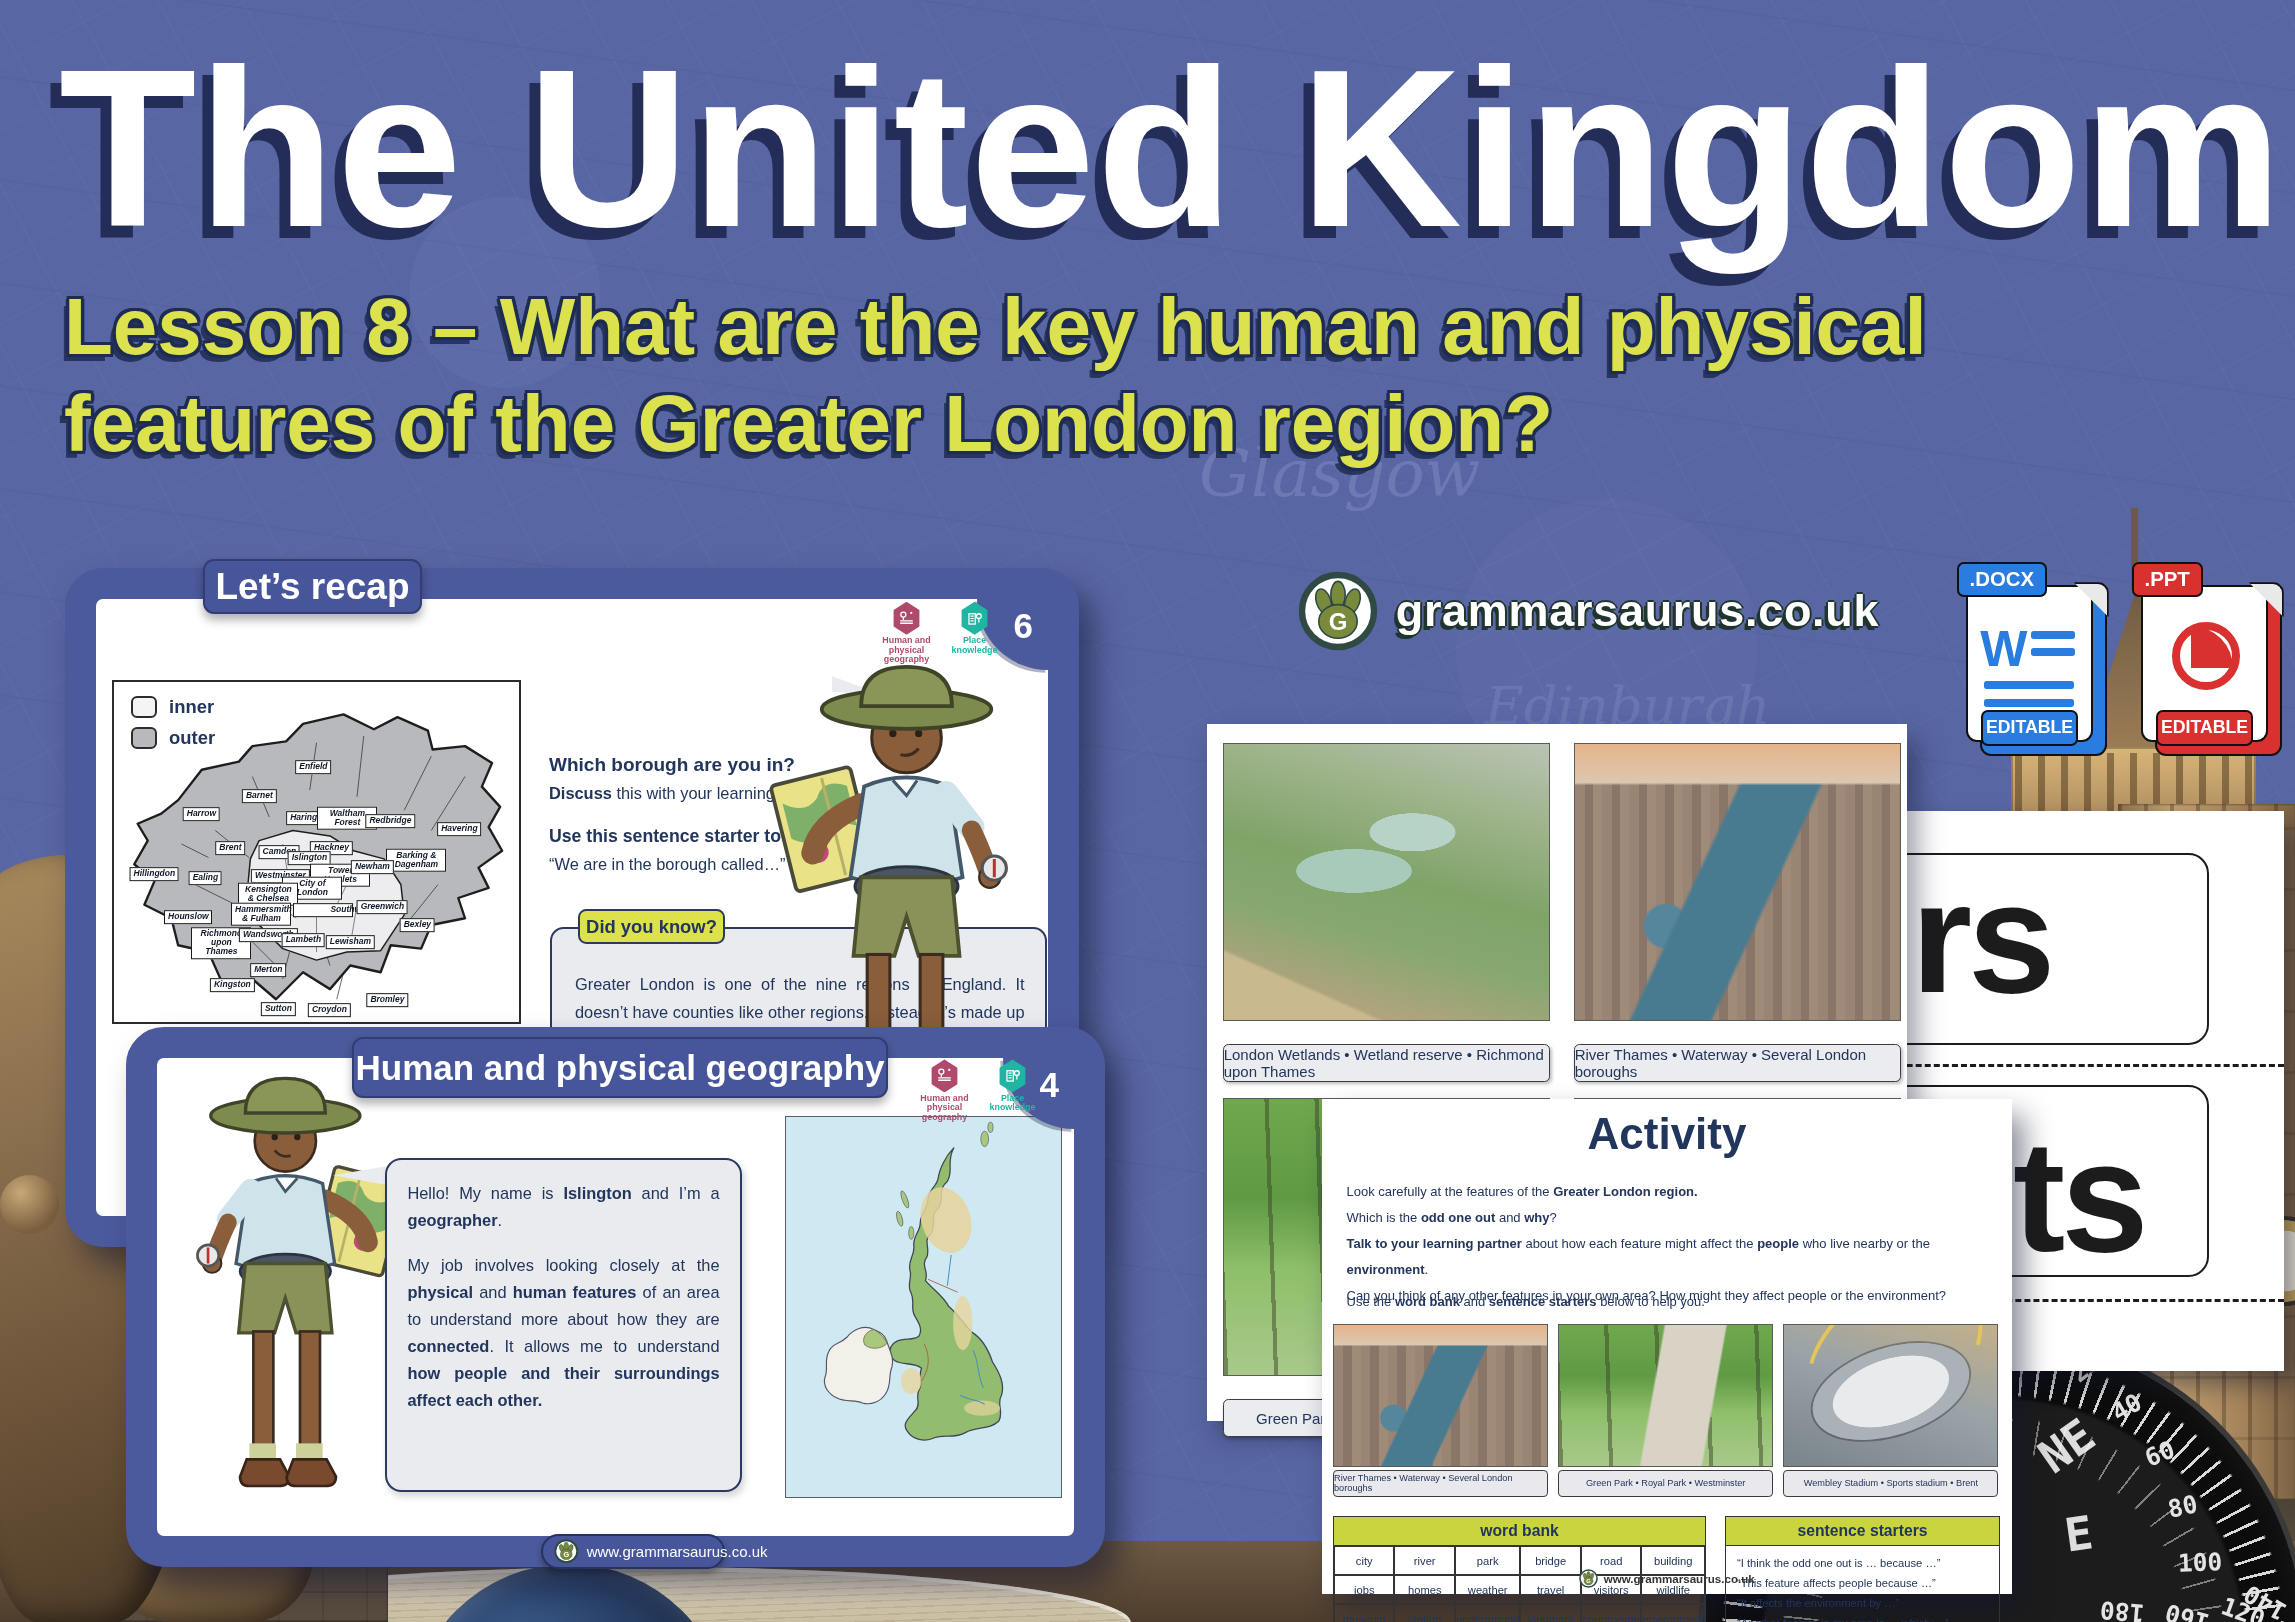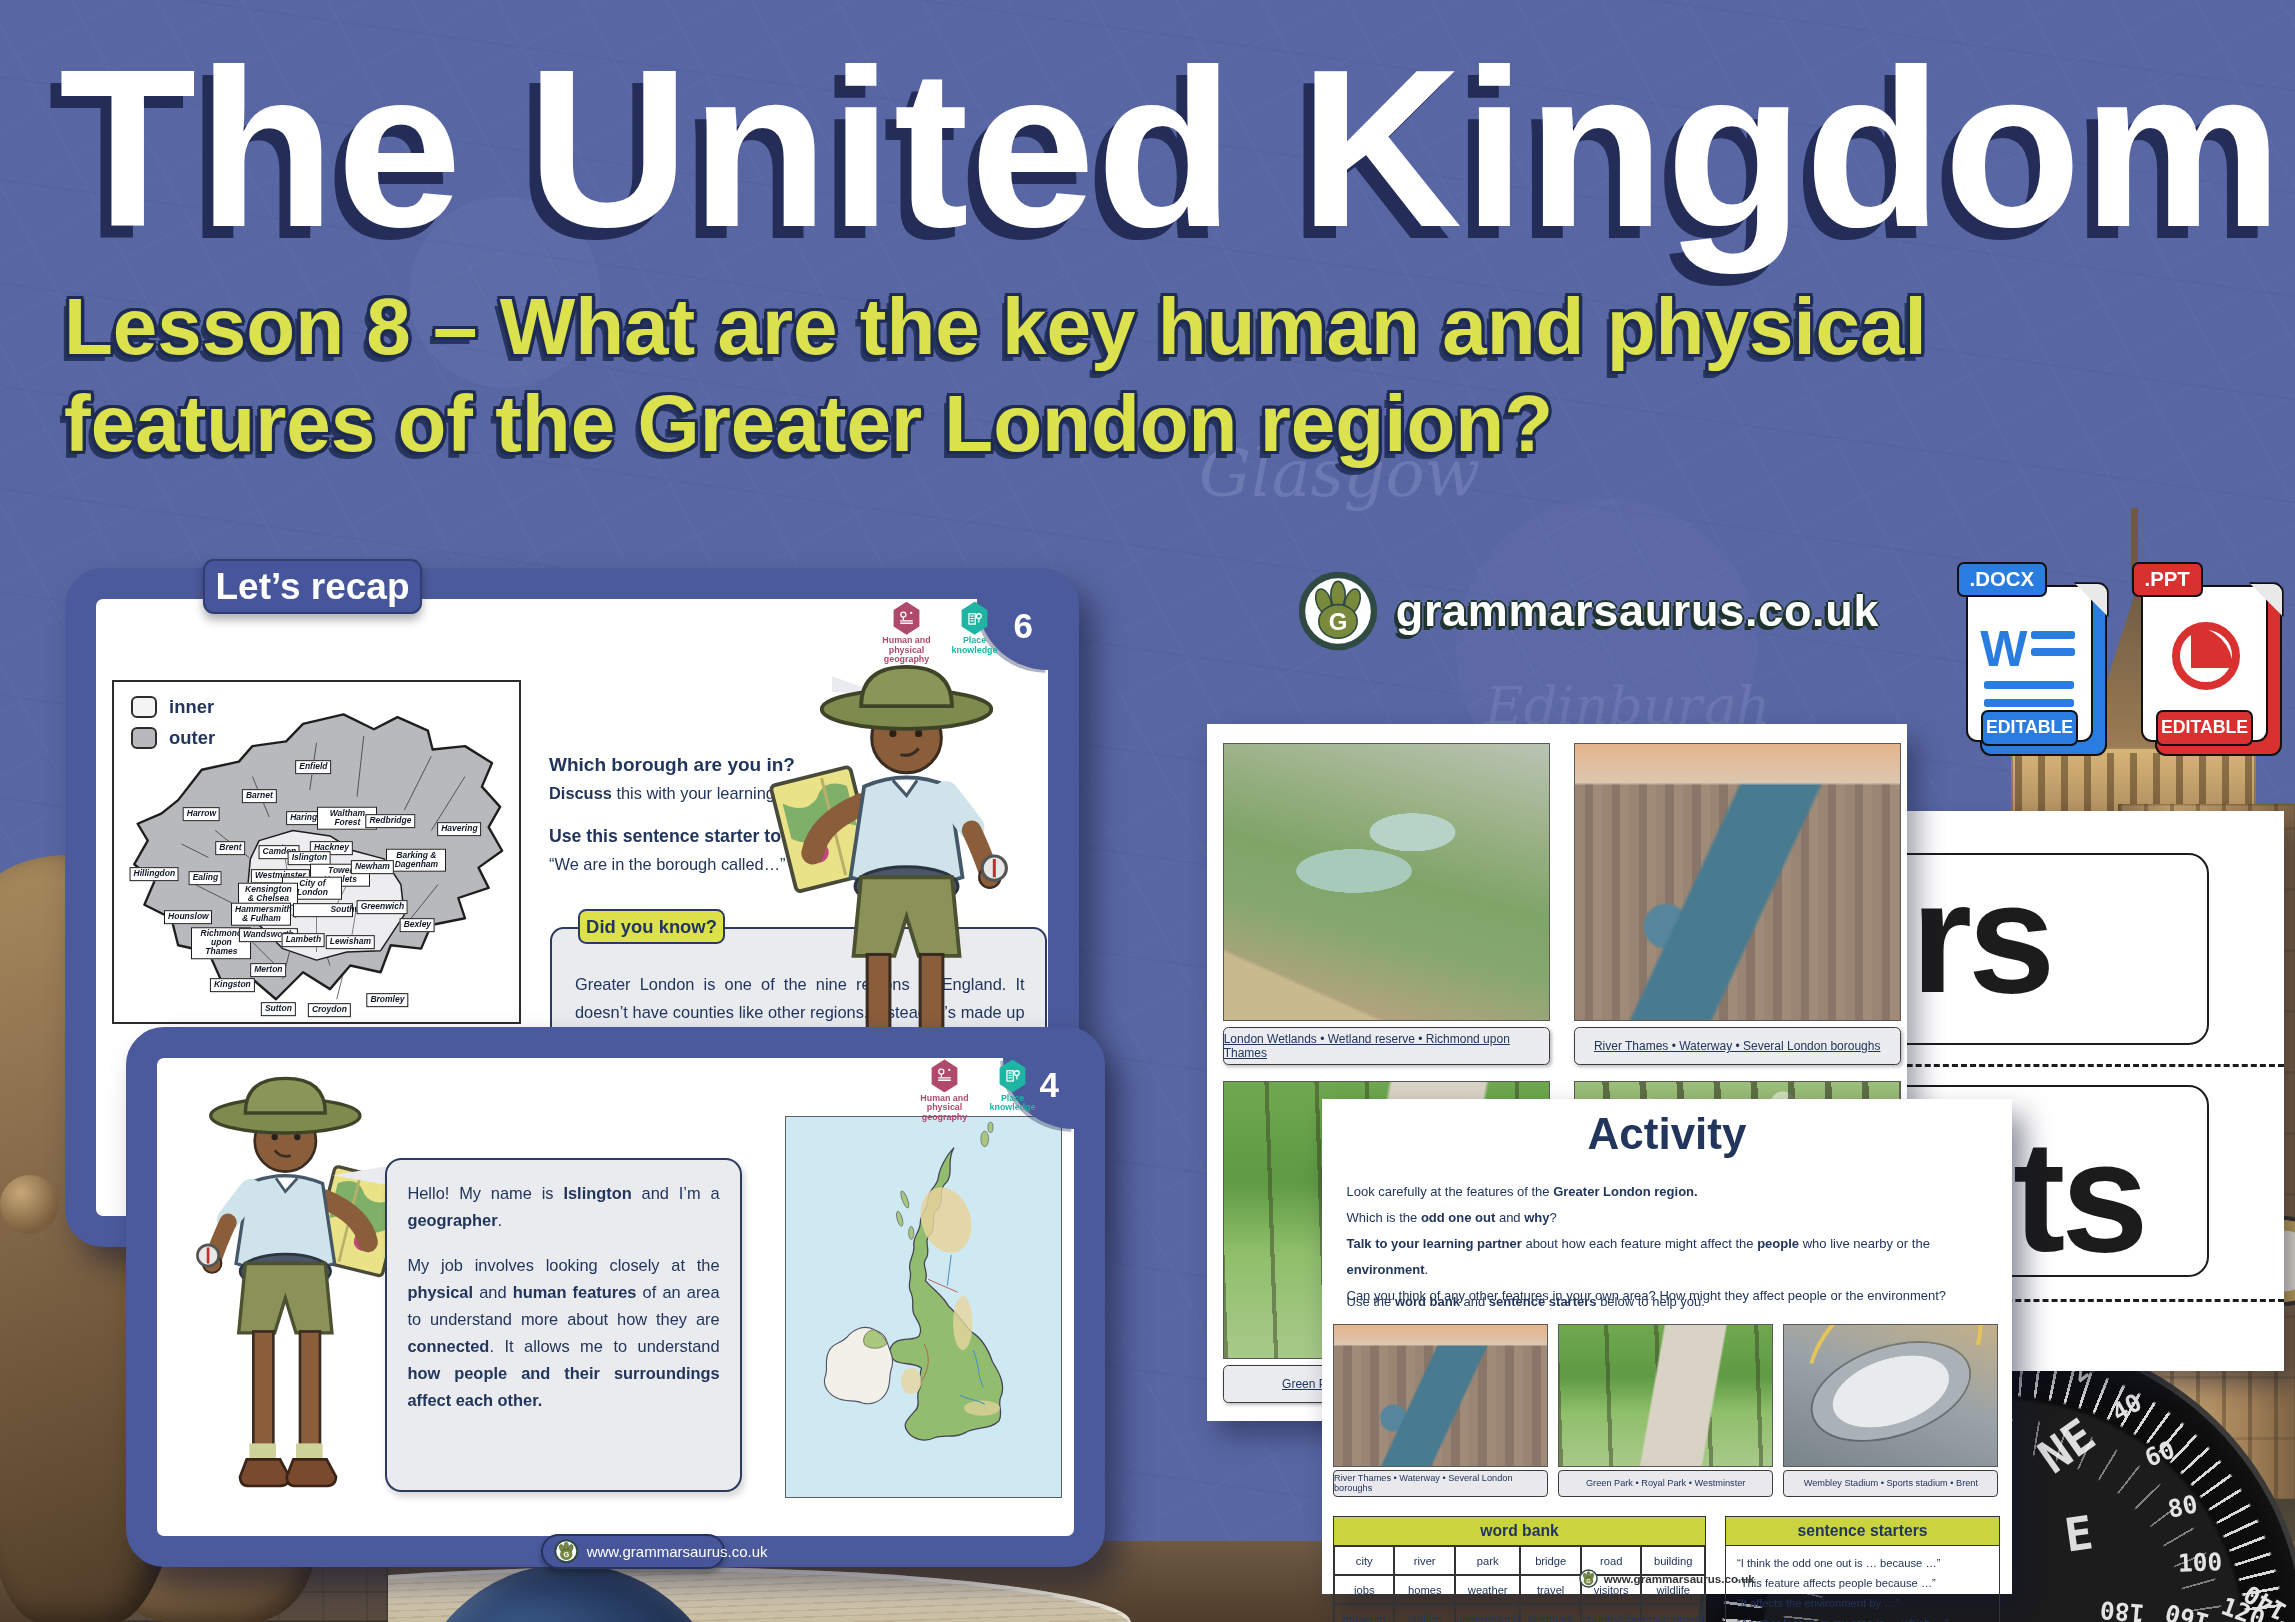--- a/index.html
+++ b/index.html
@@ -214,23 +214,23 @@
     color:#fff;font-size:15px;box-shadow:0 4.1px 6.8px rgba(0,0,0,.3);}
   .footer-pill svg{width:24.5px;height:24.5px;flex:0 0 auto;}
 
   
   .features{left:1207px;top:724px;width:700px;height:697px;z-index:8;
     box-shadow:11px 15px 24.5px rgba(15,20,45,.4);padding:19px 15.7px;}
   .features .grid{display:grid;grid-template-columns:327px 327px;column-gap:24px;row-gap:16.4px;}
   .features figure{margin:0;}
   .ph{border:0.7px solid #5a5a5a;}
   .features .ph{width:327px;height:278px;}
-  .features figcaption{margin-top:6px;height:38px;background:#ebecef;border:1.4px solid #3c3c3c;border-radius:5.5px;
-    display:flex;align-items:center;justify-content:center;font-size:12px;color:#22355c;
-    box-shadow:1.4px 2px 3.4px rgba(0,0,0,.25);text-decoration:underline;}
+  .features figcaption{margin-top:23px;height:38px;background:#ebecef;border:1.4px solid #3c3c3c;border-radius:5.5px;
+    display:flex;align-items:center;justify-content:center;font-size:15px;color:#22355c;
+    box-shadow:1.4px 2px 3.4px rgba(0,0,0,.25);}
 
   
   .ph-wetland{background:
     radial-gradient(ellipse 61px 27px at 58% 32%, #b7d2c6 0 70%, transparent 71%),
     radial-gradient(ellipse 82px 31px at 40% 46%, #a8cabb 0 70%, transparent 71%),
     linear-gradient(24deg, #c9b98f 0 16%, transparent 17%),
     linear-gradient(195deg, #b9c4b4 0%, #9eb38a 24%, #7fa468 48%, #86a86f 66%, #b3a37e 88%, #8f9a6f 100%);}
   .ph-thames{background:
     linear-gradient(180deg, #e5b48c 0%, #dcc7b0 14%, rgba(0,0,0,0) 15%),
     linear-gradient(115deg, transparent 40%, #497b90 41% 58%, transparent 59%),
@@ -545,20 +545,21 @@
       </div>
       <div class="dyk-box">Greater London is one of the nine regions of England. It doesn’t have counties like other regions. Instead, it’s made up of 32 boroughs and the City of London.</div>
       <div class="dyk-pill">Did you know?</div>
       <svg class="char c6" viewBox="0 0 400 756" width="273" height="515">
           <use href="#geographer"></use>
         </svg>
     </div>
   </div>
 
   <div class="slide framed geo">
+    <div class="titlebar">Human and physical geography</div>
     <div class="corner-tab">
         <span>4</span>
       </div>
     <div class="badge crimson">
       <div class="hex">
           <svg viewBox="0 0 28 28" width="19" height="19">
             <use href="#icon-geog"></use>
           </svg>
         </div>
       <div class="lbl">Human and<br>physical geography</div>

